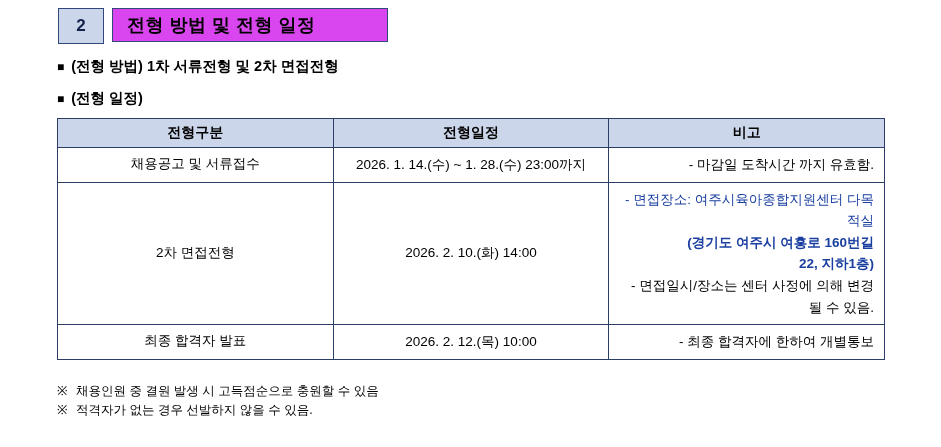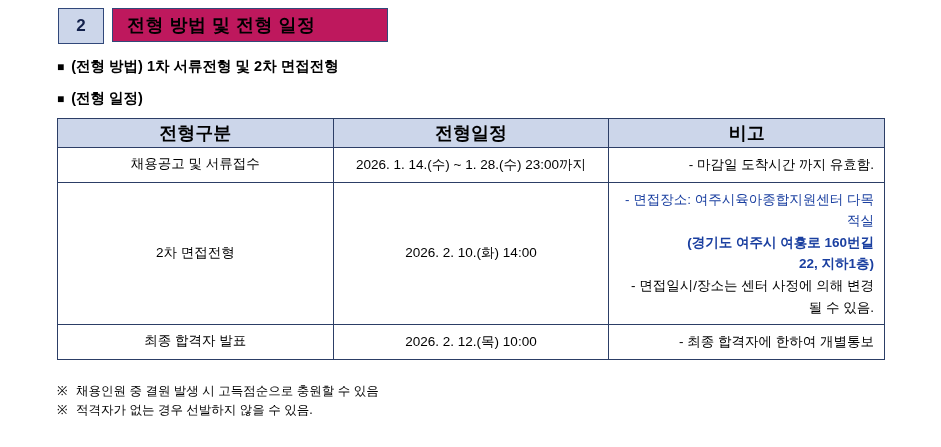--- a/index.html
+++ b/index.html
@@ -38,21 +38,21 @@
     justify-content: center;
     font-size: 17px;
     font-weight: bold;
     color: #12204a;
   }
   .title-box {
     margin-left: 8px;
     width: 276px;
     height: 34px;
     border: 1px solid #31487a;
-    background: #be185d;
+    background: #d946ef;
     display: flex;
     align-items: center;
     padding-left: 14px;
     box-sizing: border-box;
     font-size: 18px;
     font-weight: bold;
     letter-spacing: 0.5px;
     color: #000000;
   }
 
@@ -84,21 +84,21 @@
     table-layout: fixed;
   }
   table.schedule th,
   table.schedule td {
     border: 1px solid #2c3e66;
     vertical-align: middle;
   }
   table.schedule thead th {
     background: #ccd6ea;
     height: 26px;
-    font-size: 18px;
+    font-size: 14px;
     font-weight: bold;
     text-align: center;
     color: #000;
   }
   td.c1 {
     width: 175px;
     text-align: center;
     font-size: 13.5px;
     padding: 6px 2px;
     line-height: 1.55;

